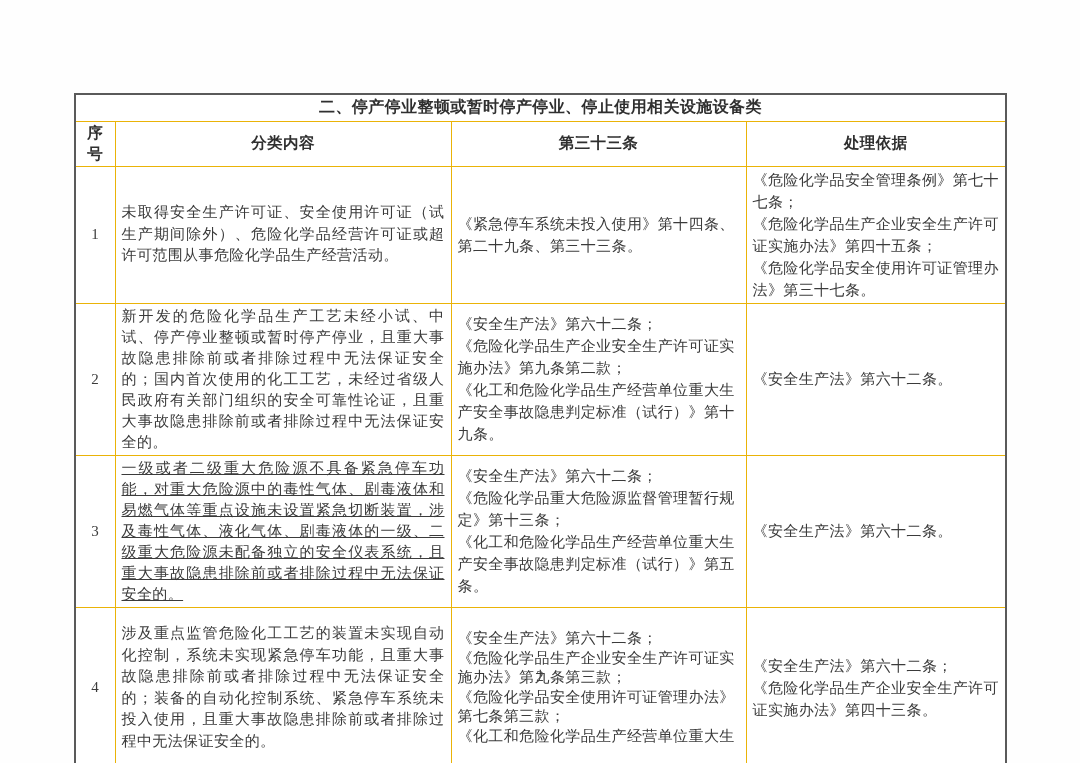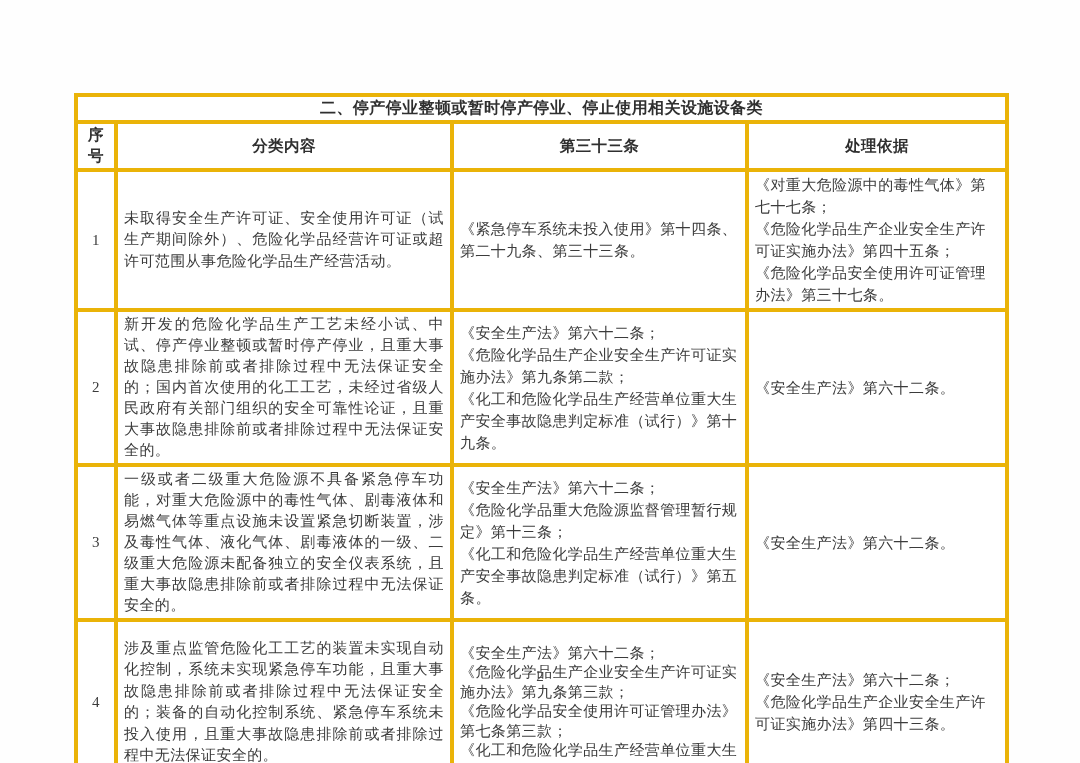--- a/index.html
+++ b/index.html
@@ -22,21 +22,21 @@
   table.doc-table {
     position: absolute;
     left: 74px;
     top: 93px;
     width: 931px;
     border-collapse: collapse;
     table-layout: fixed;
     background: #ffffff;
   }
   table.doc-table td, table.doc-table th {
-    border: 4px solid #eab308;
+    border: 1px solid #eab308;
     font-size: 15px;
     font-weight: normal;
     letter-spacing: 0.4px;
     color: #3b3b3b;
     vertical-align: middle;
     padding: 2px 6px;
     box-sizing: border-box;
   }
   table.doc-table { border: 2px solid #5a5a5a; }
   tr.title-row td {
@@ -67,21 +67,21 @@
   td.basis-cell {
     text-align: left;
     line-height: 22px;
     white-space: pre-line;
   }
   tr.row-1 { height: 120px; }
   tr.row-2 { height: 130px; }
   tr.row-3 { height: 128px; }
   tr.row-4 { height: 123px; }
   tr.row-2 td.content-cell { line-height: 21px; }
-  tr.row-3 td.content-cell { line-height: 21px; }
+  tr.row-3 td.content-cell { line-height: 21px; text-decoration: underline; }
   tr.row-4 td.content-cell { line-height: 21.5px; vertical-align: middle; }
   tr.row-4 td.violation-cell {
     vertical-align: top;
     line-height: 19.5px;
   }
   tr.row-4 td.violation-cell .clip {
     height: 117px;
     overflow: hidden;
   }
   .page-number {
@@ -114,21 +114,21 @@
         <td>序号</td>
         <td>分类内容</td>
         <td>第三十三条</td>
         <td>处理依据</td>
       </tr>
 
       <tr class="row-1">
         <td class="no-cell">1</td>
         <td class="content-cell">未取得安全生产许可证、安全使用许可证（试生产期间除外）、危险化学品经营许可证或超许可范围从事危险化学品生产经营活动。</td>
         <td class="basis-cell">《紧急停车系统未投入使用》第十四条、第二十九条、第三十三条。</td>
-        <td class="basis-cell">《对重大危险源中的毒性气体》第七十七条；
+        <td class="basis-cell">《危险化学品安全管理条例》第七十七条；
 《危险化学品生产企业安全生产许可证实施办法》第四十五条；
 《危险化学品安全使用许可证管理办法》第三十七条。</td>
       </tr>
 
       <tr class="row-2">
         <td class="no-cell">2</td>
         <td class="content-cell">新开发的危险化学品生产工艺未经小试、中试、停产停业整顿或暂时停产停业，且重大事故隐患排除前或者排除过程中无法保证安全的；国内首次使用的化工工艺，未经过省级人民政府有关部门组织的安全可靠性论证，且重大事故隐患排除前或者排除过程中无法保证安全的。</td>
         <td class="basis-cell">《安全生产法》第六十二条；
 《危险化学品生产企业安全生产许可证实施办法》第九条第二款；
 《化工和危险化学品生产经营单位重大生产安全事故隐患判定标准（试行）》第十九条。</td>

